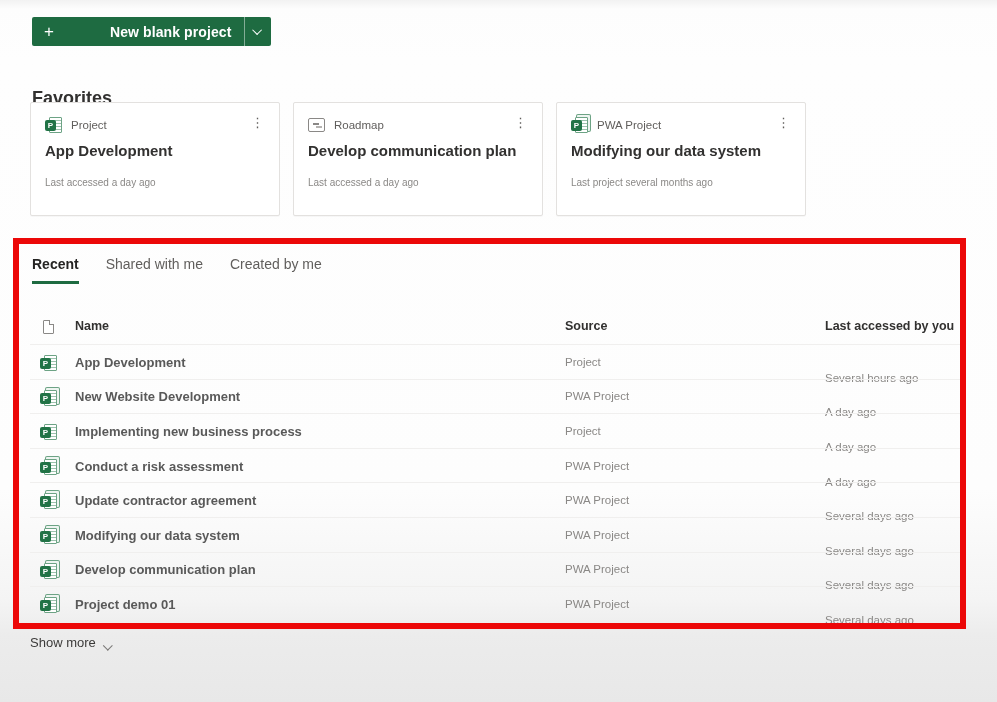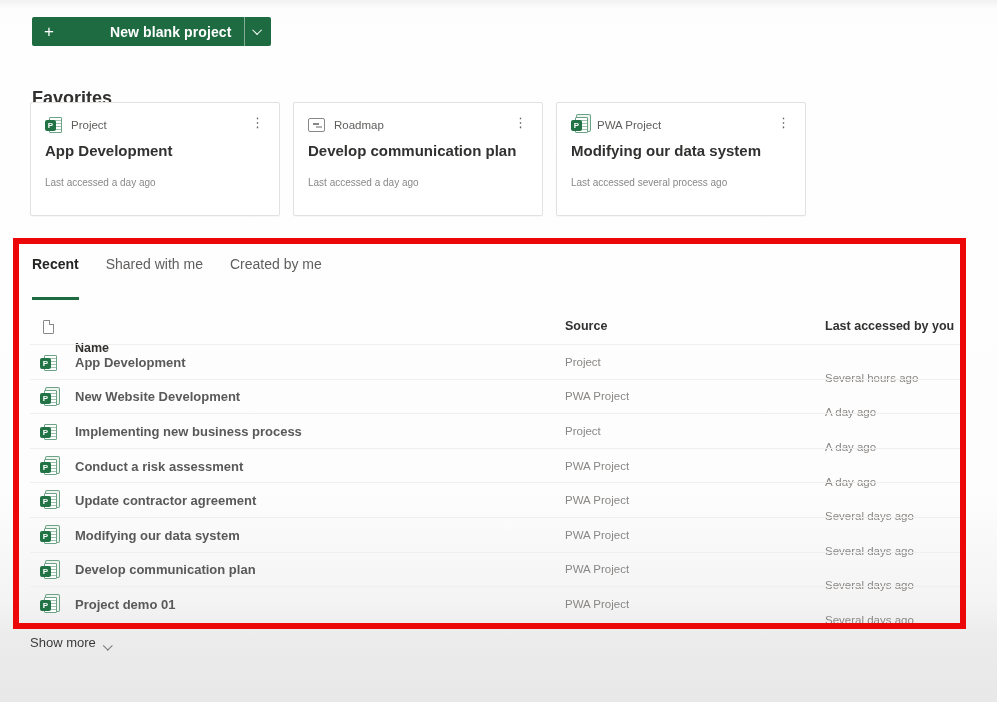--- a/index.html
+++ b/index.html
@@ -52,32 +52,32 @@
     content:""; width:15px; height:12px; top:2px; right:1px; background:#fff;
     border:1.2px solid #8a8886; border-radius:2px;
   }
   .file-icon[data-kind="roadmap"]::after{
     content:""; left:5px; top:7px; width:6px; height:2px; background:#8a8886;
     border-radius:0; box-shadow:3px 3px 0 0 #b5b3b1;
   }
 
   
   .tabs{ position:absolute; left:32px; top:256px; display:flex; gap:27px; }
-  .tab{ font-size:14px; color:#605e5c; padding-bottom:25px; cursor:pointer; }
+  .tab{ font-size:14px; color:#605e5c; padding-bottom:9px; cursor:pointer; }
   .tab.active{ color:#252423; font-weight:700; border-bottom:3px solid #1e6b41; }
 
   
   .table{ position:absolute; left:30px; top:315px; width:935px; }
   .thead{ position:relative; height:29px; }
   .thead .blank-doc{ position:absolute; left:13px; top:5px; width:11px; height:14px;
     border:1.2px solid #8a8886; border-radius:1px; background:#fff; }
   .thead .blank-doc::before{ content:""; position:absolute; top:-1.2px; right:-1.2px; width:4px; height:4px;
     background:inherit; border-left:1.2px solid #8a8886; border-bottom:1.2px solid #8a8886; background:#fdfdfd; }
   .hcell{ position:absolute; top:4px; font-size:12.5px; font-weight:700; color:#323130; }
-  .hcell.c-name{ left:45px;margin-top:22px; } .hcell.c-source{ left:535px; } .hcell.c-accessed{ left:795px;text-align:right; }
+  .hcell.c-name{ left:45px; } .hcell.c-source{ left:535px; } .hcell.c-accessed{ left:795px;text-align:right; }
 
   .row{ position:relative; height:34.6px; border-top:1px solid #f0efee; cursor:pointer; }
   .row .file-icon{ position:absolute; left:10px; top:9px; }
   .cell{ position:absolute; top:50%; transform:translateY(-50%); white-space:nowrap; }
   .cell.name{ left:45px; font-size:13px; font-weight:600; color:#595959; }
   .cell.source{ left:535px; font-size:11.5px; color:#8a8886; }
   .cell.accessed{ left:795px; font-size:11.5px; color:#8a8886;margin-top:16px; }
 
   
   .show-more{ position:absolute; left:30px; top:635px; display:flex; align-items:flex-end; gap:9px;
@@ -126,21 +126,21 @@
       <div class="card-foot">Last accessed a day ago</div>
     </div>
 
     <div class="card">
       <div class="card-head">
         <span class="file-icon" data-kind="pwa-project"></span>
         <span class="card-type">PWA Project</span>
       </div>
       <span class="card-dots">⋮</span>
       <div class="card-title">Modifying our data system</div>
-      <div class="card-foot">Last accessed several process ago</div>
+      <div class="card-foot">Last project several months ago</div>
     </div>
   </div>
 
   <div class="tabs">
     <div class="tab active">Recent</div>
     <div class="tab">Shared with me</div>
     <div class="tab">Created by me</div>
   </div>
 
   <div class="table">

